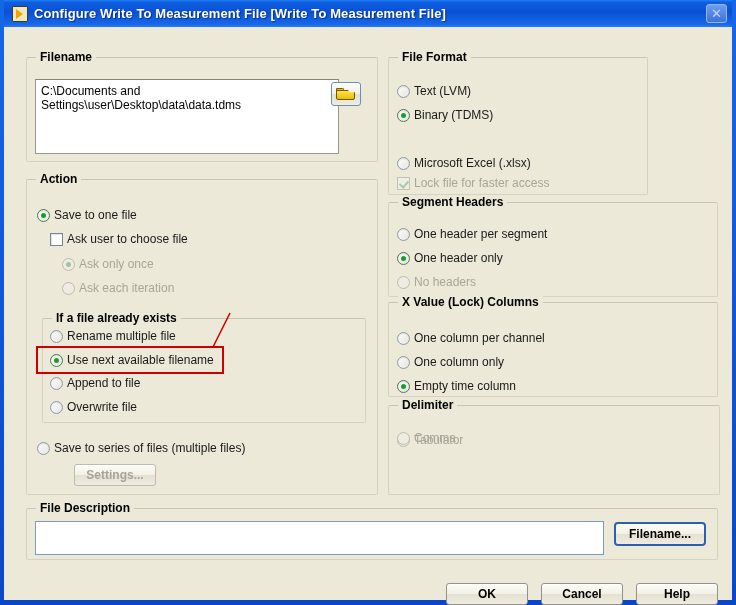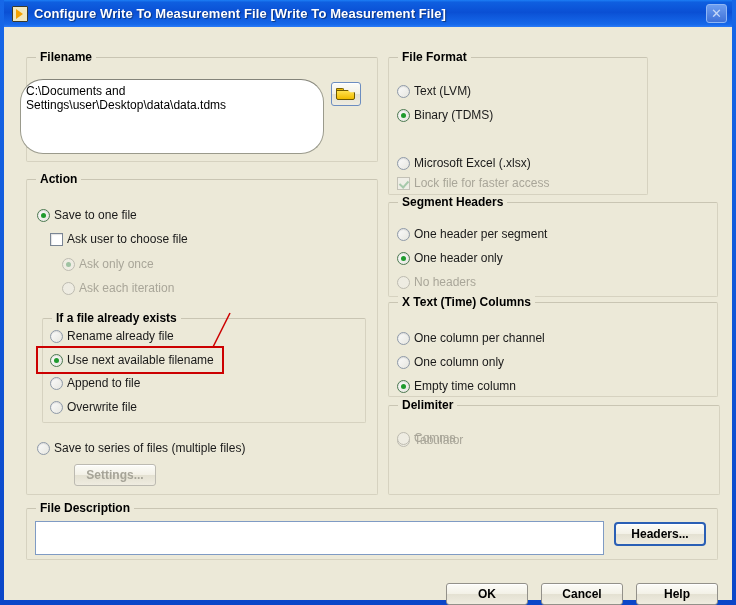--- a/index.html
+++ b/index.html
@@ -143,21 +143,21 @@
     <div class="ico-lv"></div>
     <div class="title-text">Configure Write To Measurement File [Write To Measurement File]</div>
     <div class="close-btn">✕</div>
   </div>
 
   <div class="client">
 
     <div class="group" style="left:22px;top:30px;width:352px;height:105px;">
       <div class="legend">Filename</div>
     </div>
-    <div class="field" style="left:16px;top:52px;width:304px;height:75px;border-radius:23px;">C:\Documents and Settings\user\Desktop\data\data.tdms</div>
+    <div class="field" style="left:31px;top:52px;width:304px;height:75px;">C:\Documents and Settings\user\Desktop\data\data.tdms</div>
     <div class="btn icon" style="left:327px;top:55px;width:30px;height:24px;">
       <span class="folder"></span>
     </div>
 
     <div class="group" style="left:22px;top:152px;width:352px;height:316px;">
       <div class="legend">Action</div>
     </div>
 
     <div class="row" style="left:33px;top:181px;">
       <span class="radio on"></span>
@@ -178,21 +178,21 @@
       <span class="radio dis"></span>
       <span class="lbl dis">Ask each iteration</span>
     </div>
 
     <div class="group" style="left:38px;top:291px;width:324px;height:105px;">
       <div class="legend">If a file already exists</div>
     </div>
 
     <div class="row" style="left:46px;top:302px;">
       <span class="radio"></span>
-      <span class="lbl">Rename already file</span>
+      <span class="lbl">Rename multiple file</span>
     </div>
     <div class="row" style="left:46px;top:326px;">
       <span class="radio on"></span>
       <span class="lbl">Use next available filename</span>
     </div>
     <div class="row" style="left:46px;top:349px;">
       <span class="radio"></span>
       <span class="lbl">Append to file</span>
     </div>
     <div class="row" style="left:46px;top:373px;">
@@ -241,21 +241,21 @@
     <div class="row" style="left:393px;top:224px;">
       <span class="radio on"></span>
       <span class="lbl">One header only</span>
     </div>
     <div class="row" style="left:393px;top:248px;">
       <span class="radio dis"></span>
       <span class="lbl dis">No headers</span>
     </div>
 
     <div class="group" style="left:384px;top:275px;width:330px;height:95px;">
-      <div class="legend">X Text (Time) Columns</div>
+      <div class="legend">X Value (Lock) Columns</div>
     </div>
     <div class="row" style="left:393px;top:304px;">
       <span class="radio"></span>
       <span class="lbl">One column per channel</span>
     </div>
     <div class="row" style="left:393px;top:328px;">
       <span class="radio"></span>
       <span class="lbl">One column only</span>
     </div>
     <div class="row" style="left:393px;top:352px;">
@@ -272,20 +272,20 @@
     </div>
     <div class="row" style="left:393px;top:404px;">
       <span class="radio dis"></span>
       <span class="lbl dis">Comma</span>
     </div>
 
     <div class="group" style="left:22px;top:481px;width:692px;height:52px;">
       <div class="legend">File Description</div>
     </div>
     <div class="field blue" style="left:31px;top:494px;width:569px;height:34px;"></div>
-    <div class="btn focus" style="left:610px;top:495px;width:92px;height:24px;">Headers...</div>
+    <div class="btn focus" style="left:610px;top:495px;width:92px;height:24px;">Filename...</div>
 
     <div class="btn" style="left:442px;top:556px;width:82px;height:22px;">OK</div>
     <div class="btn" style="left:632px;top:556px;width:82px;height:22px;">Help</div>
     <div class="btn" style="left:537px;top:556px;width:82px;height:22px;">Cancel</div>
 
   </div>
 </div>
 
 </body></html>

